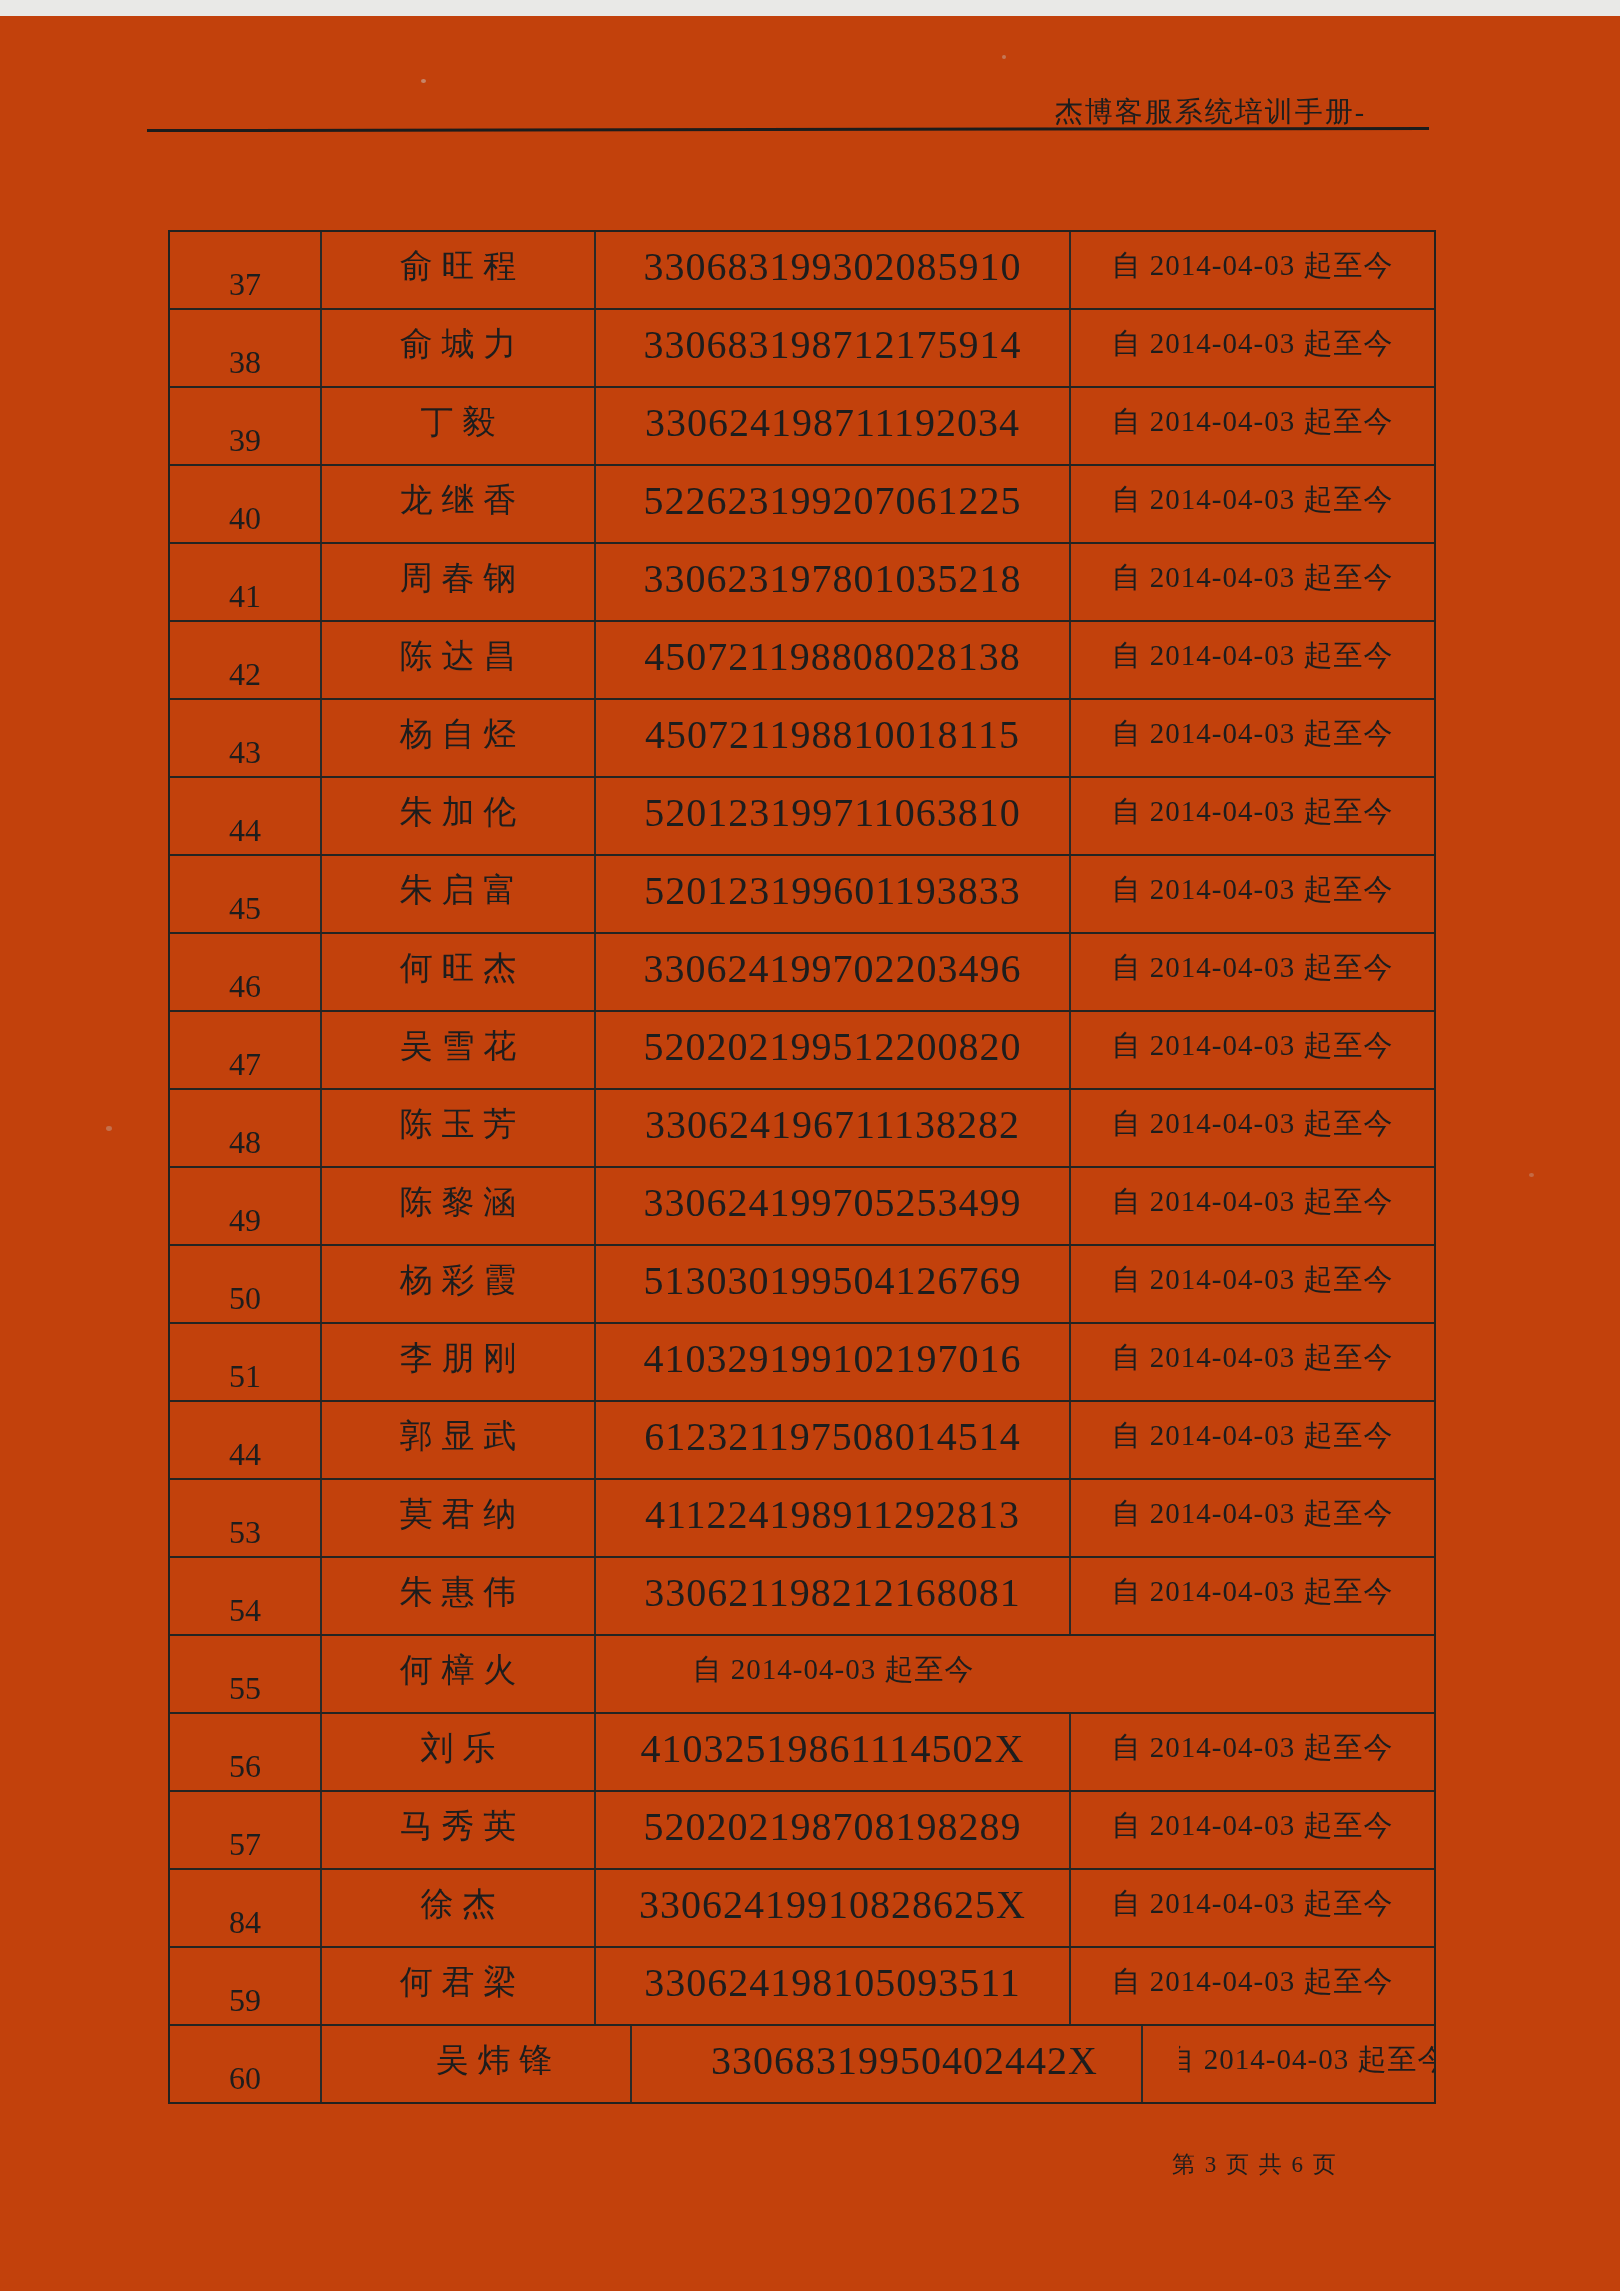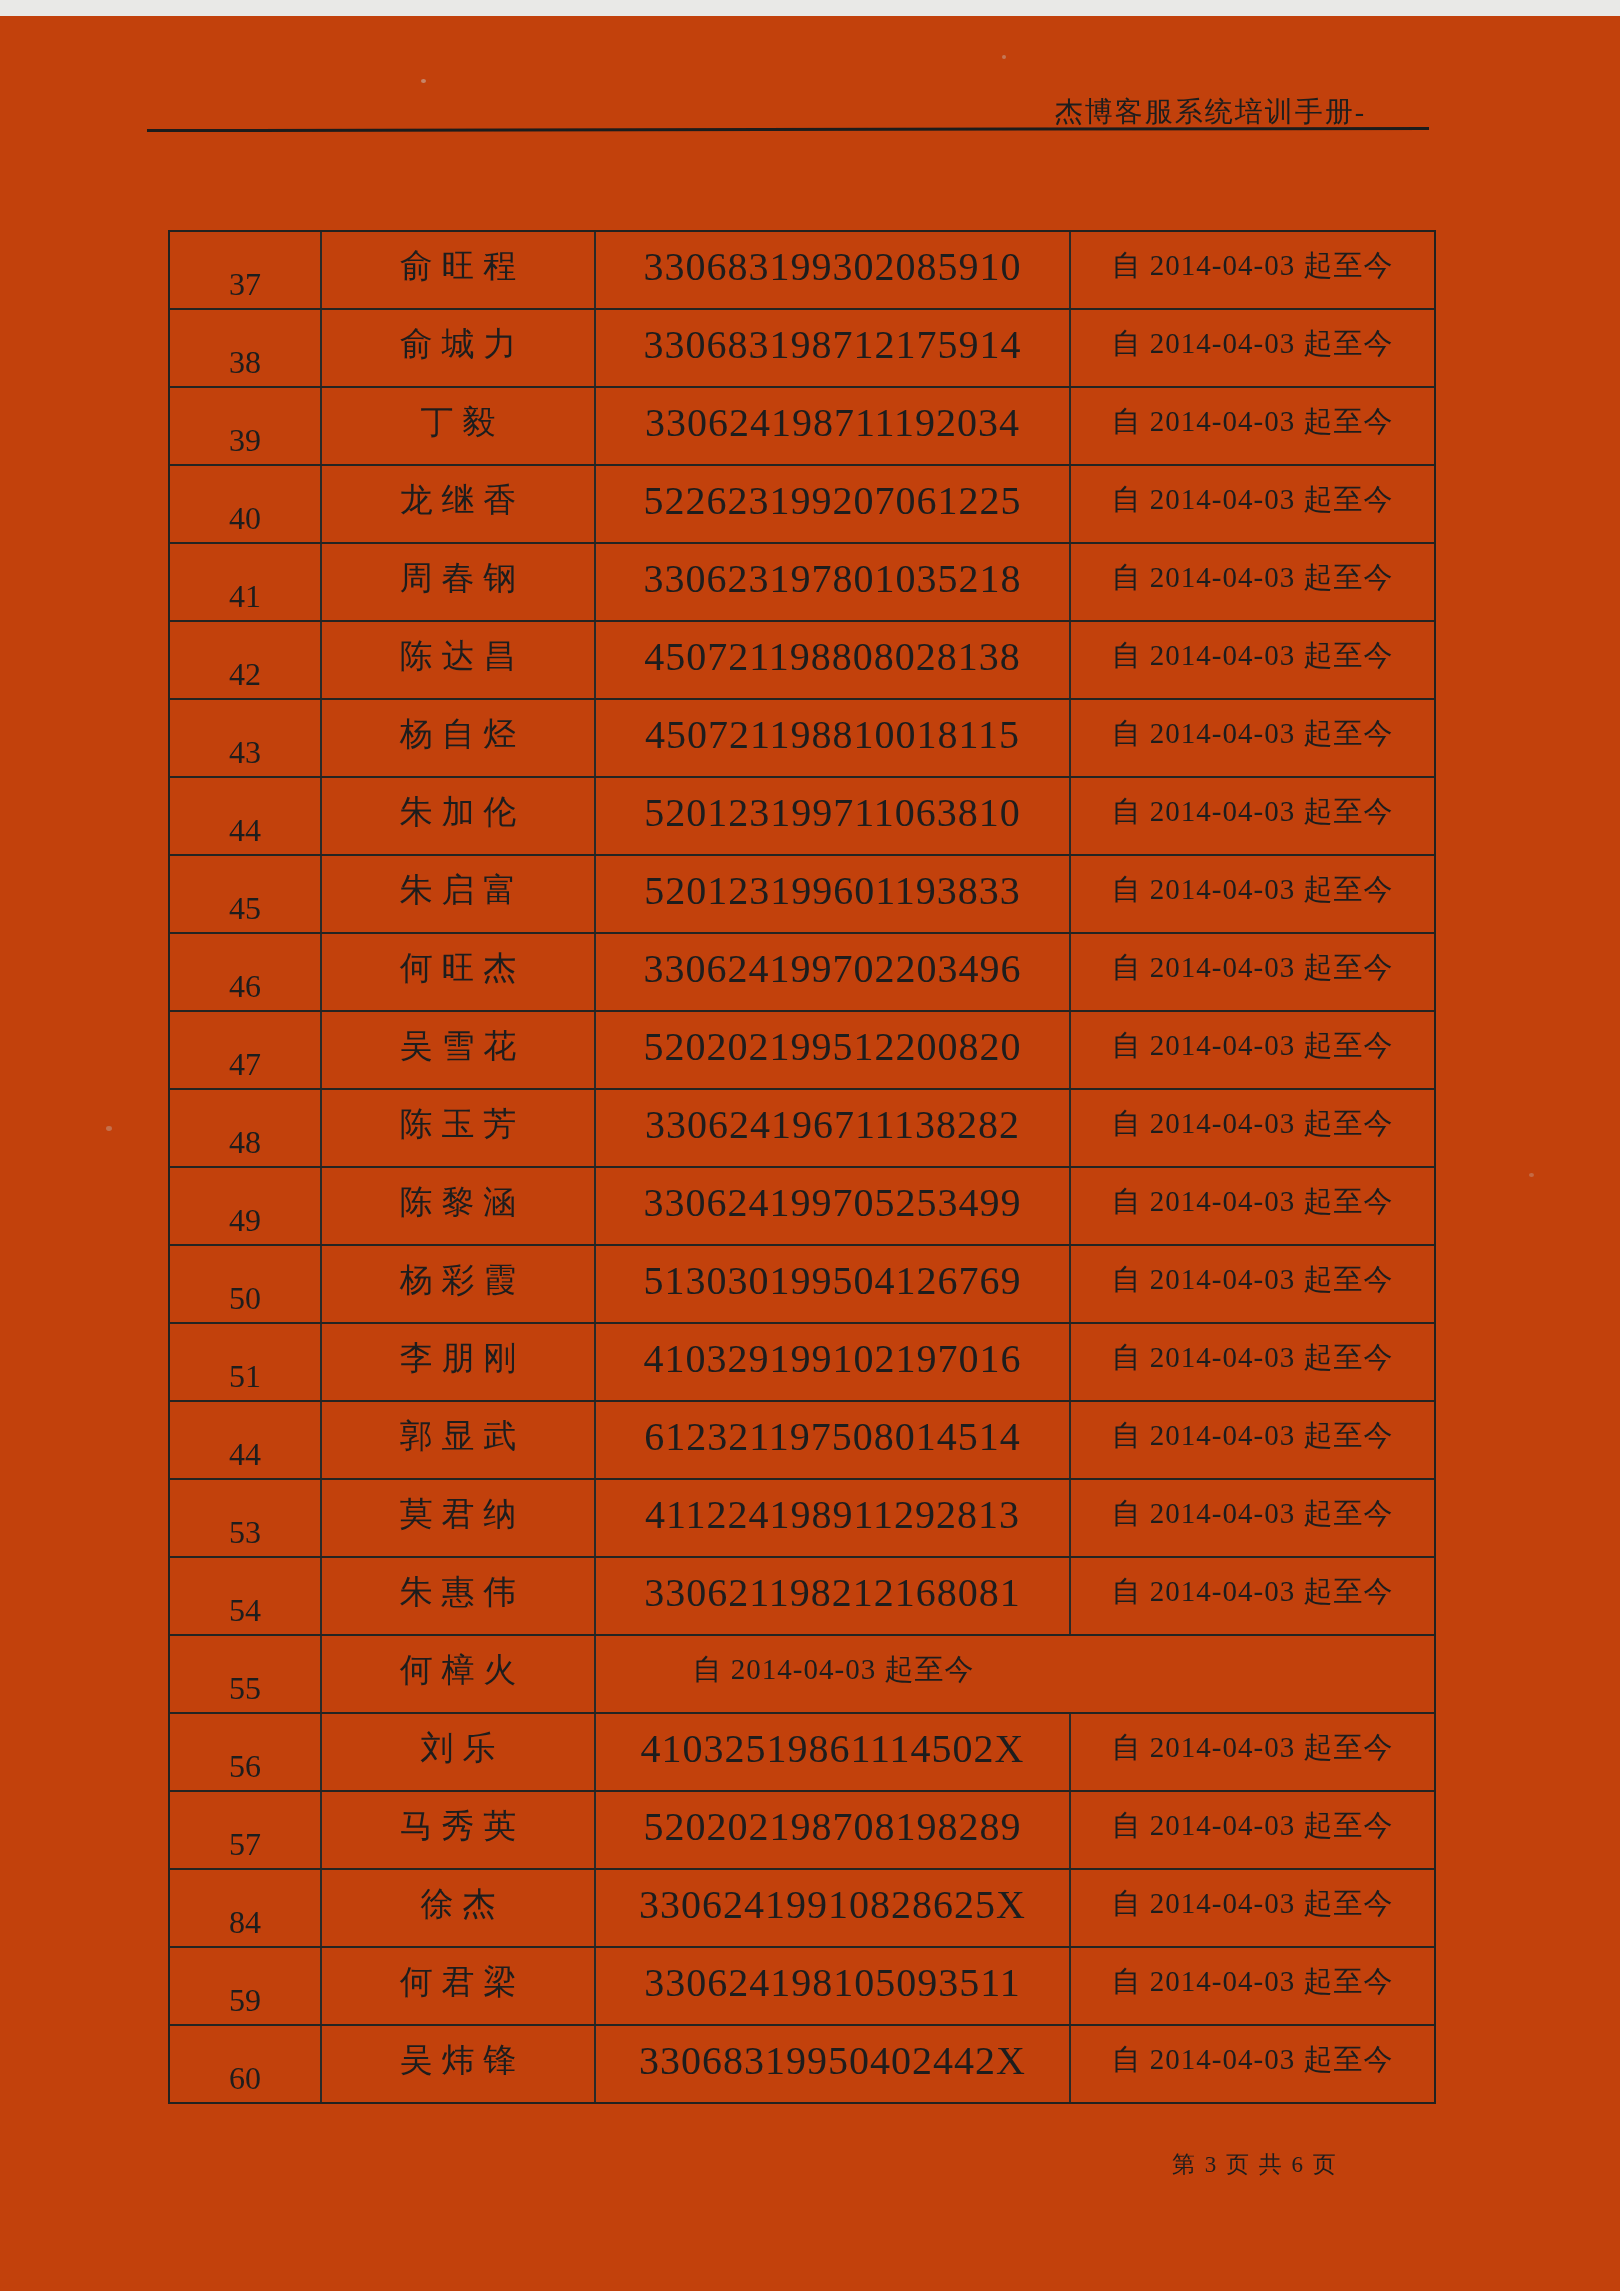--- a/index.html
+++ b/index.html
@@ -50,21 +50,21 @@
     box-sizing: border-box;
     border: 2.9px solid #222220;
     background: transparent;
   }
   .row {
     display: grid;
     grid-template-columns: 152px 274px 475px 1fr;
     height: 76px;
     border-bottom: 2px solid #242422;
   }
-  .row:last-child { border-bottom: none; }
+  .row:last-child { border-bottom: none; gap: 36px; }
   .cell {
     border-right: 2px solid #2a2a28;
     display: flex;
     justify-content: center;
     align-items: center;
     overflow: hidden;
   }
   .cell:last-child { border-right: none; }
   .cell-no span {
     transform: translateY(13.7px);

